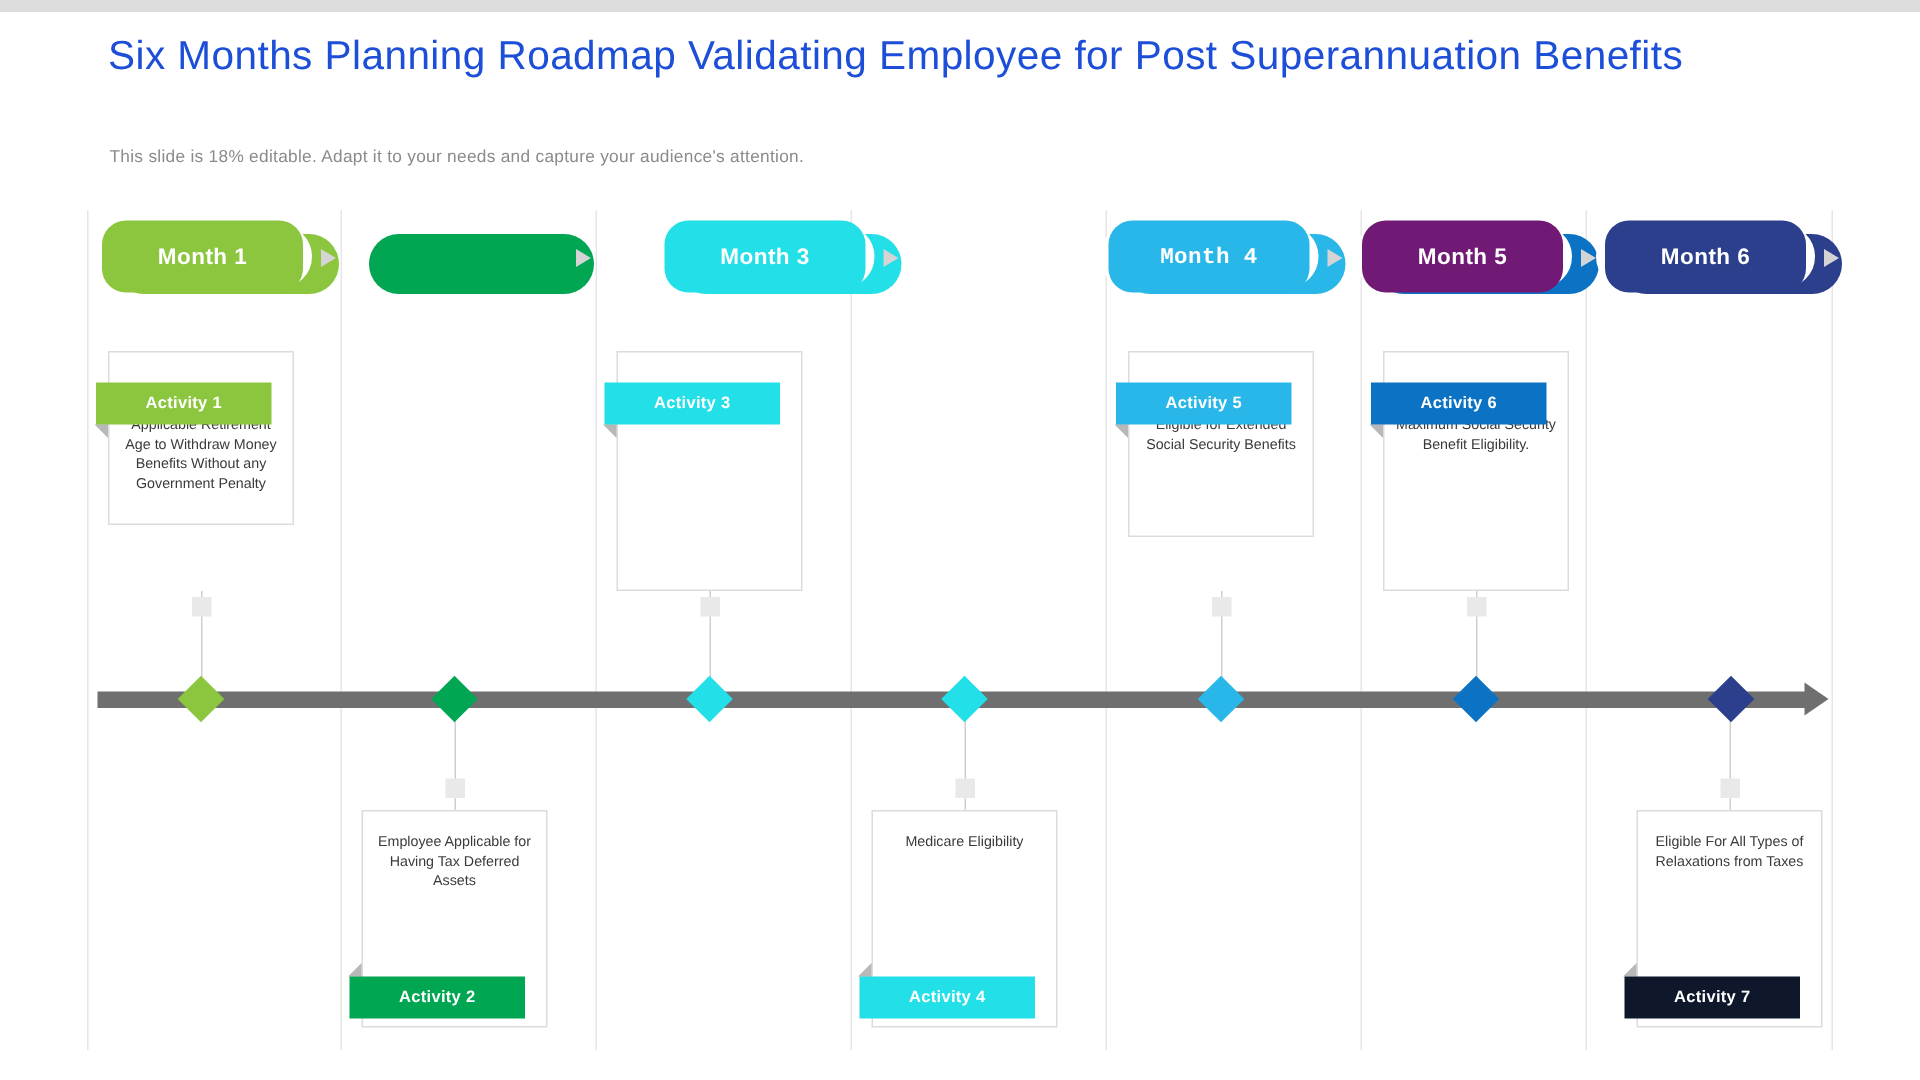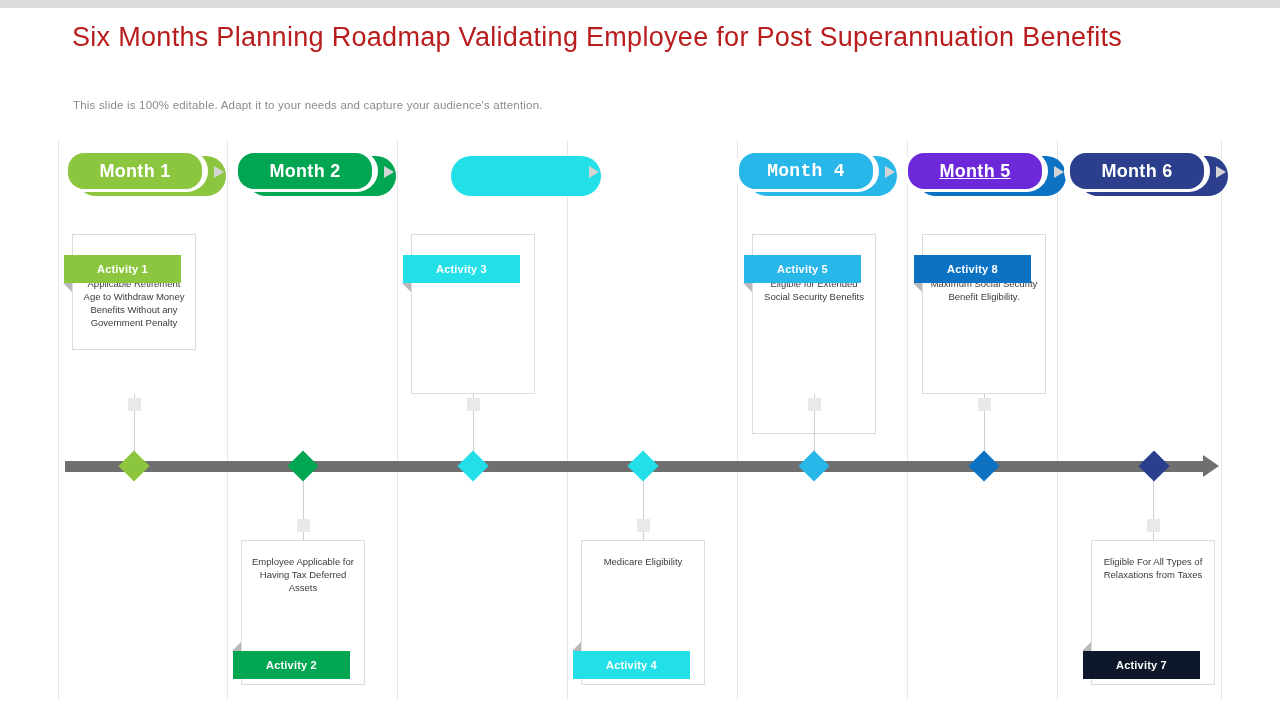--- a/index.html
+++ b/index.html
@@ -11,21 +11,21 @@
     position:relative;
     overflow:hidden;
   }
   
   .top-bar {
     position:absolute; top:0; left:0; width:1280px; height:8px;
     background:#dcdcdc;
   }
   .title {
     position:absolute; left:72px; top:20px; width:1060px;
-    font-size:27px; line-height:35px; color:#b91c1c; font-weight:normal;
+    font-size:27px; line-height:35px; color:#1d4ed8; font-weight:normal;
     letter-spacing:0.3px;
   }
   .subtitle {
     position:absolute; left:73px; top:99px;
     font-size:11.5px; color:#8a8a8a; letter-spacing:0.2px;
   }
 
   
   .col {
     position:absolute; top:140px; width:165px; height:560px;
@@ -40,23 +40,23 @@
     border-radius:20px;
   }
   .month-pill {
     position:absolute; left:0px; top:0px; width:146px; height:42px;
     border-radius:21px;
     background:#ffffff;
     border:2px solid #ffffff;
     display:flex; align-items:center; justify-content:center;
   }
   .month-inner {
-    width:134px; height:36px; border-radius:16px;
+    width:134px; height:48px; border-radius:16px;
     display:flex; align-items:center; justify-content:center;
-    color:#ffffff; font-size:18px; font-weight:bold; letter-spacing:0.3px;
+    color:#ffffff; font-size:15px; font-weight:bold; letter-spacing:0.3px;
   }
   .month-arrow {
     position:absolute; top:16px; left:152px;
     width:0;height:0;
     border-top:6px solid transparent;
     border-bottom:6px solid transparent;
     border-left:10px solid #d4d4d4;
   }
 
   
@@ -106,63 +106,63 @@
     position:absolute; width:22px; height:22px; transform:rotate(45deg);
   }
   .diamond-wrap { position:absolute; top:455px; width:22px; height:22px; }
 </style>
 </head>
 <body>
 
 <div class="top-bar"></div>
 
 <div class="title">Six Months Planning Roadmap Validating Employee for Post Superannuation Benefits</div>
-<div class="subtitle">This slide is 100% editable. Adapt it to your needs and capture your audience's attention.</div>
+<div class="subtitle">This slide is 18% editable. Adapt it to your needs and capture your audience's attention.</div>
 
 <div class="col" style="left:58px;"></div>
 <div class="col" style="left:227px;"></div>
 <div class="col" style="left:397px;"></div>
 <div class="col" style="left:567px;"></div>
 <div class="col" style="left:737px;"></div>
 <div class="col" style="left:907px;"></div>
 <div class="col last" style="left:1057px;width:165px;"></div>
 
 <div class="month-wrap" style="left:62px;">
   <div class="month-shadow" style="background:#8cc63e;"></div>
   <div class="month-pill">
     <div class="month-inner" style="background:#8cc63e;">Month 1</div>
   </div>
   <div class="month-arrow"></div>
 </div>
 
 <div class="month-wrap" style="left:232px;">
   <div class="month-shadow" style="background:#00a651;"></div>
-  <div class="month-pill">
-    <div class="month-inner" style="background:#00a651;">Month 2</div>
-  </div>
   <div class="month-arrow"></div>
 </div>
 
 <div class="month-wrap" style="left:437px;">
   <div class="month-shadow" style="background:#22dfe8;"></div>
+  <div class="month-pill">
+    <div class="month-inner" style="background:#22dfe8;">Month 3</div>
+  </div>
   <div class="month-arrow"></div>
 </div>
 
 <div class="month-wrap" style="left:733px;">
   <div class="month-shadow" style="background:#29b6e8;"></div>
   <div class="month-pill">
     <div class="month-inner" style="background:#29b6e8;font-family:Liberation Mono, monospace;">Month 4</div>
   </div>
   <div class="month-arrow"></div>
 </div>
 
 <div class="month-wrap" style="left:902px;">
   <div class="month-shadow" style="background:#0b72c4;"></div>
   <div class="month-pill">
-    <div class="month-inner" style="background:#6d28d9;text-decoration:underline;">Month 5</div>
+    <div class="month-inner" style="background:#701a75;">Month 5</div>
   </div>
   <div class="month-arrow"></div>
 </div>
 
 <div class="month-wrap" style="left:1064px;">
   <div class="month-shadow" style="background:#2b3f8c;"></div>
   <div class="month-pill">
     <div class="month-inner" style="background:#2b3f8c;">Month 6</div>
   </div>
   <div class="month-arrow"></div>
@@ -182,38 +182,38 @@
 <div class="card" style="left:411px; top:234px; height:160px;">
   <div style="height:34px;"></div>
 </div>
 <div class="tag" style="left:403px; top:255px; background:#22dfe8;align-items:center;">
   <span class="fold"></span>
   <span>Activity 3</span>
 </div>
 <div class="conn-line" style="left:473px; top:394px; height:70px;"></div>
 <div class="conn-sq" style="left:467px; top:398px;"></div>
 
-<div class="card" style="left:752px; top:234px; height:200px;">
+<div class="card" style="left:752px; top:234px; height:124px;">
   <div style="height:34px;"></div>
   <div class="card-text">Eligible  for Extended Social Security Benefits</div>
 </div>
 <div class="tag" style="left:744px; top:255px; background:#29b6e8;">
   <span class="fold"></span>
   <span>Activity 5</span>
 </div>
 <div class="conn-line" style="left:814px; top:394px; height:70px;"></div>
 <div class="conn-sq" style="left:808px; top:398px;"></div>
 
 <div class="card" style="left:922px; top:234px; height:160px;">
   <div style="height:34px;"></div>
   <div class="card-text">Maximum Social Security Benefit Eligibility.</div>
 </div>
 <div class="tag" style="left:914px; top:255px; background:#0b72c4;">
   <span class="fold"></span>
-  <span>Activity 8</span>
+  <span>Activity 6</span>
 </div>
 <div class="conn-line" style="left:984px; top:394px; height:70px;"></div>
 <div class="conn-sq" style="left:978px; top:398px;"></div>
 
 <div class="conn-line" style="left:303px; top:468px; height:72px;"></div>
 <div class="conn-sq" style="left:297px; top:519px;"></div>
 <div class="card" style="left:241px; top:540px; height:145px;">
   <div class="card-text" style="padding-top:14px;">Employee Applicable for Having Tax Deferred Assets</div>
 </div>
 <div class="tag down" style="left:233px; top:651px; background:#00a651;">

